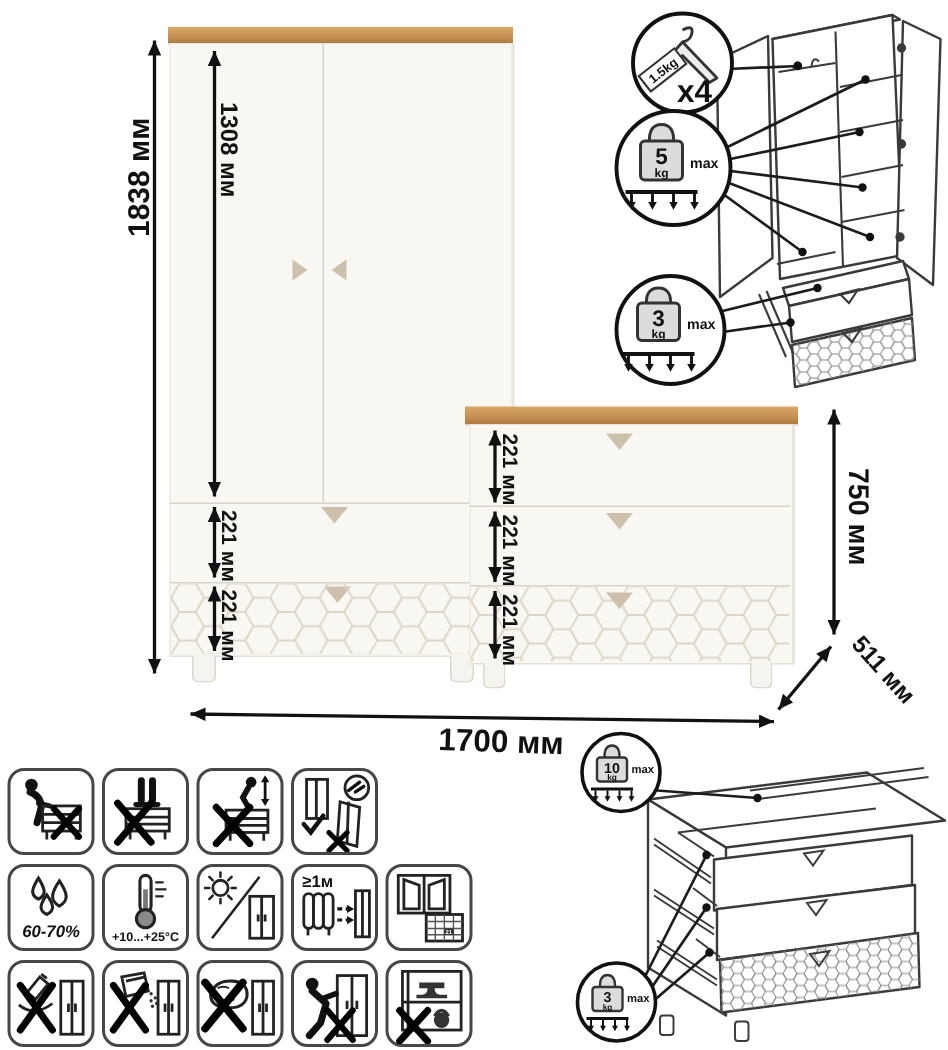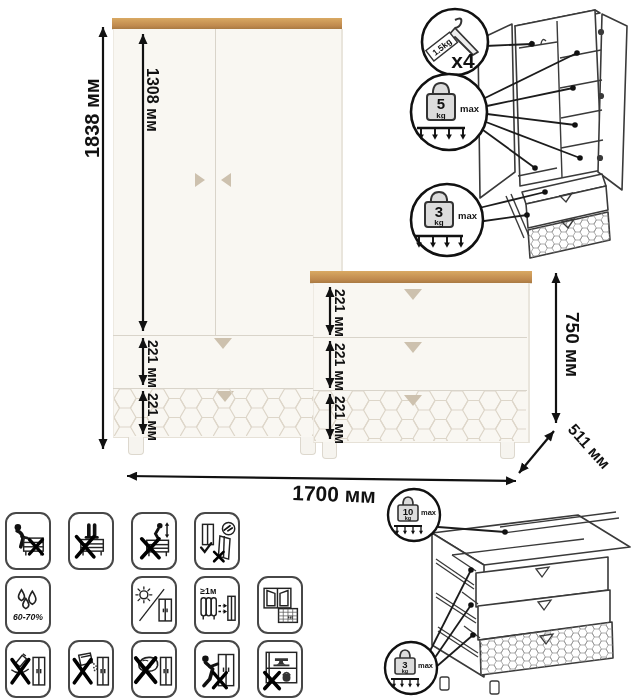--- a/index.html
+++ b/index.html
@@ -15,21 +15,21 @@
   .seam-v{width:1px;background:#d9d4ca;}
   .seam-h{height:1px;background:#d9d4ca;}
   .leg{background:#f6f4ef;border:1px solid #ddd8ce;border-top:none;border-radius:0 0 4px 4px;}
   .handle-down{width:0;height:0;border-left:9px solid transparent;border-right:9px solid transparent;
                border-top:11px solid #cdc1ae;}
   .handle-right{width:0;height:0;border-top:7px solid transparent;border-bottom:7px solid transparent;
                 border-left:10px solid #cdc1ae;}
   .handle-left{width:0;height:0;border-top:7px solid transparent;border-bottom:7px solid transparent;
                border-right:10px solid #cdc1ae;}
   
-  .cell{position:absolute;width:46px;height:58px;border:2.5px solid #474747;border-radius:11px;
+  .cell{position:absolute;width:58px;height:58px;border:2.5px solid #474747;border-radius:11px;
         background:#fff;box-sizing:border-box;}
   .cell svg{width:100%;height:100%;}
   text{font-family:"Liberation Sans",sans-serif;}
   .dim-label{font-weight:bold;fill:#111;}
 </style>
 </head>
 <body>
 
 <div class="stage">
 
@@ -357,20 +357,33 @@
   <div class="cell" style="left:5px;top:576px;font-style:italic;">
     <svg viewBox="0 0 58 58">
       <g stroke="#222" stroke-width="2.2" fill="none">
         <path d="M20,8 C25,16 26,20 20,23 C14,20 15,16 20,8 Z"></path>
         <path d="M35,10 C41,19 42,24 35,28 C28,24 29,19 35,10 Z"></path>
         <path d="M26,20 C31,27 32,31 26,34 C20,31 21,27 26,20 Z"></path>
       </g>
       <text x="29" y="50" text-anchor="middle" font-size="12" font-weight="bold" fill="#111">60-70%</text>
     </svg>
   </div>
+  <div class="cell" style="left:68px;top:576px;">
+    <svg viewBox="0 0 58 58">
+      <rect x="25" y="6" width="8" height="26" rx="4" fill="#fff" stroke="#222" stroke-width="2.2"></rect>
+      <line x1="29" y1="16" x2="29" y2="33" stroke="#777" stroke-width="3.4"></line>
+      <circle cx="29" cy="37" r="6.5" fill="#8a8a8a" stroke="#222" stroke-width="2.2"></circle>
+      <g stroke="#222" stroke-width="1.6">
+        <line x1="36" y1="11" x2="42" y2="11"></line>
+          <line x1="36" y1="16" x2="44" y2="16"></line>
+          <line x1="36" y1="21" x2="42" y2="21"></line>
+      </g>
+      <text x="29" y="53" text-anchor="middle" font-size="9" font-weight="bold" fill="#111">+10...+25°C</text>
+    </svg>
+  </div>
   <div class="cell" style="left:131px;top:576px;">
     <svg viewBox="0 0 58 58">
       <circle cx="15" cy="15" r="5.5" fill="none" stroke="#222" stroke-width="2"></circle>
       <g stroke="#222" stroke-width="1.8" stroke-linecap="round">
         <line x1="15" y1="4" x2="15" y2="7"></line>
           <line x1="15" y1="23" x2="15" y2="26"></line>
         <line x1="4" y1="15" x2="7" y2="15"></line>
           <line x1="23" y1="15" x2="26" y2="15"></line>
         <line x1="7" y1="7" x2="9.5" y2="9.5"></line>
           <line x1="20.5" y1="20.5" x2="23" y2="23"></line>

